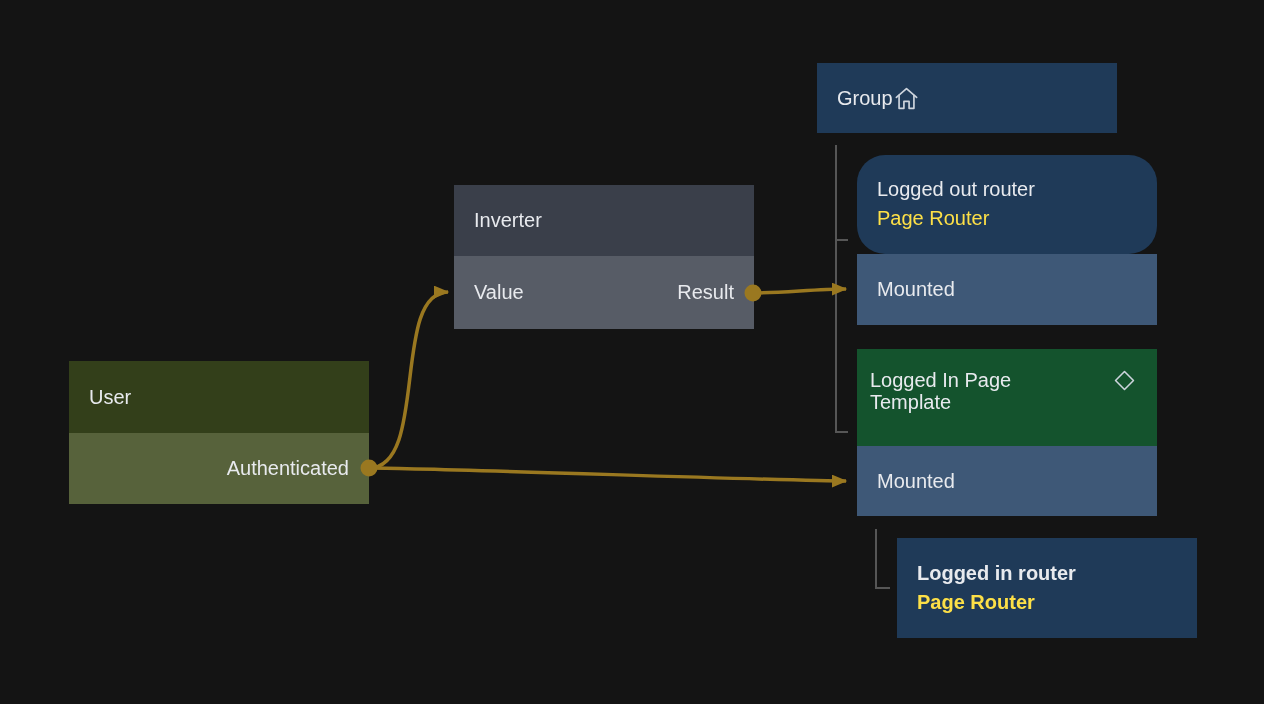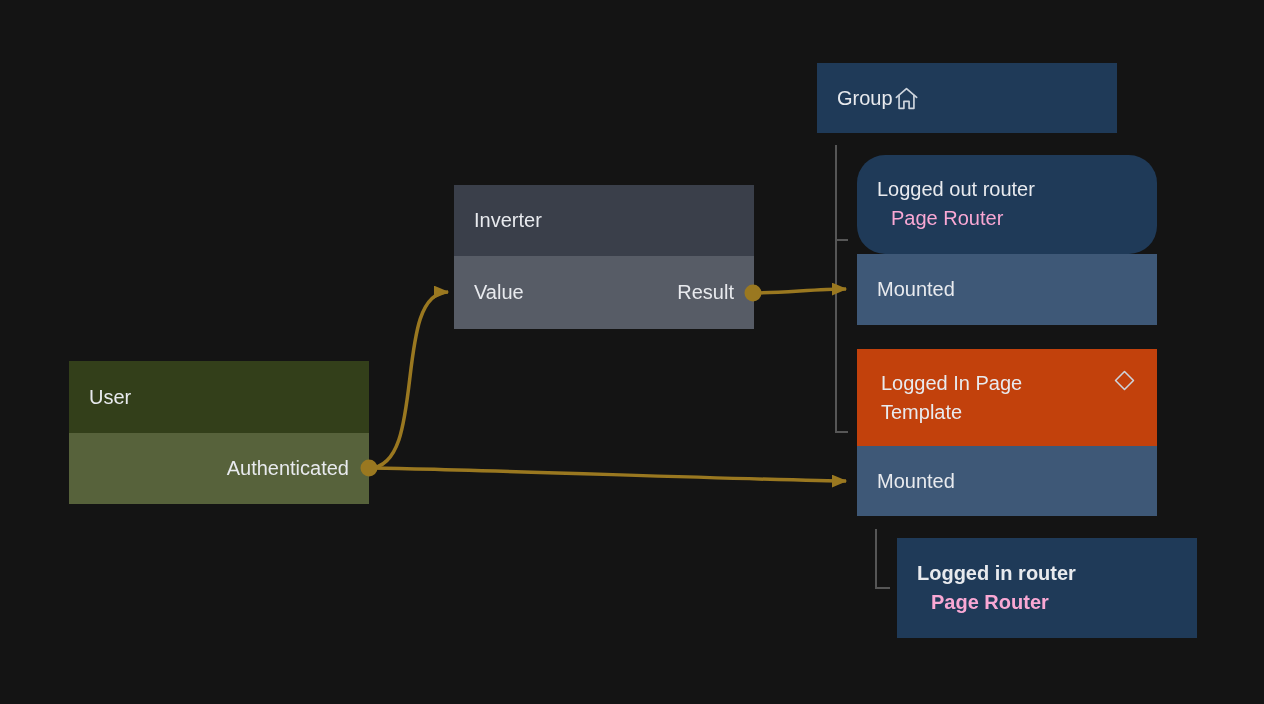--- a/index.html
+++ b/index.html
@@ -18,39 +18,39 @@
   }
   .node{
     position:absolute;
     width:300px;
     font-size:20px;
     color:#e8eaee;
     z-index:2;
   }
   .hdr-row{display:flex;align-items:center;padding:0 20px;}
   .port-row{display:flex;align-items:center;padding:0 20px;}
-  .subtitle{color:#f9a8d4;margin-left:14px;}
+  .subtitle{color:#fde047;}
   
   .n-user{left:69px;top:361px;}
   .n-user .hdr-row{height:72px;background:#333f1a;}
   .n-user .port-row{height:71px;background:#57623b;justify-content:flex-end;}
   
   .n-inverter{left:454px;top:185px;}
   .n-inverter .hdr-row{height:71px;background:#3a3f4a;}
   .n-inverter .port-row{height:73px;background:#575c66;justify-content:space-between;}
   
   .n-group{left:817px;top:63px;}
   .n-group .hdr-row{height:70px;background:#1f3a58;}
   
   .n-lor{left:857px;top:155px;}
   .n-lor .hdr-block{height:79px;background:#1f3a58;padding:20px 20px 0;line-height:29px;border-radius:28px;}
   .n-lor .port-row{height:71px;background:#3e5877;}
   
   .n-lit{left:857px;top:349px;}
-  .n-lit .hdr-block{position:relative;height:77px;background:#c2410c;padding:20px 24px 0;line-height:29px;}
+  .n-lit .hdr-block{position:relative;height:77px;background:#14532d;padding:20px 13px 0;line-height:22px;}
   .n-lit .hdr-title{max-width:200px;}
   .n-lit .type-icon{position:absolute;right:20px;top:19px;}
   .n-lit .port-row{height:70px;background:#3e5877;}
   
   .n-lir{left:897px;top:538px;font-weight:bold;}
   .n-lir .hdr-block{height:79px;background:#1f3a58;padding:21px 20px 0;line-height:29px;}
   .icon svg{display:block;}
 </style>
 </head>
 <body>

